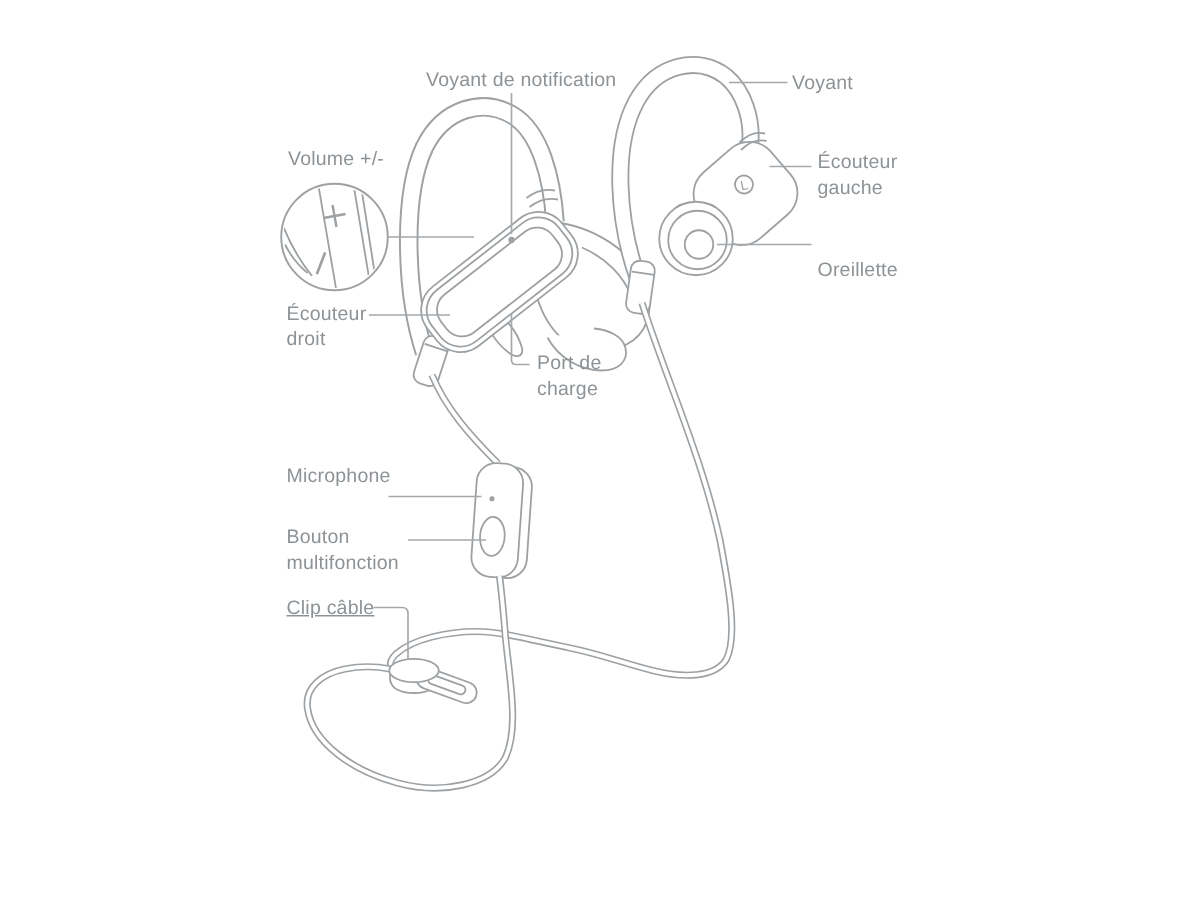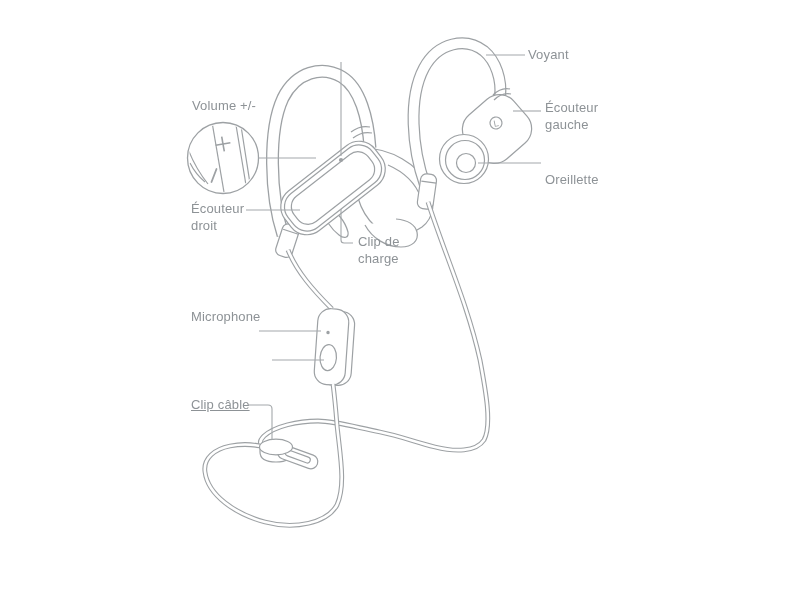--- a/index.html
+++ b/index.html
@@ -166,25 +166,28 @@
       <line x1="478" y1="163" x2="541" y2="163"></line>
       <line x1="246" y1="210" x2="300" y2="210"></line>
       <path d="M 341,209 L 341,240 Q 341,243 344,243 L 353,243"></path>
       <line x1="259" y1="331" x2="321" y2="331"></line>
       <line x1="272" y1="360" x2="324" y2="360"></line>
       <path d="M 249,405 L 268,405 Q 272,405 272,409 L 272,440"></path>
     </g>
   </g>
 </svg>
 
+<div class="lbl l-voyant">Voyant de notification</div>
 <div class="lbl l-crochet">Voyant</div>
 <div class="lbl l-volume">Volume +/-</div>
 <div class="lbl l-gauche">Écouteur
 gauche</div>
 <div class="lbl l-oreillette">Oreillette</div>
 <div class="lbl l-droit">Écouteur
 droit</div>
-<div class="lbl l-port">Clip de
+<div class="lbl l-port">Port de
 charge</div>
 <div class="lbl l-micro">Microphone</div>
+<div class="lbl l-bouton">Bouton
+multifonction</div>
 <div class="lbl l-clip">Clip câble</div>
 
 </div>
 
 </body></html>

